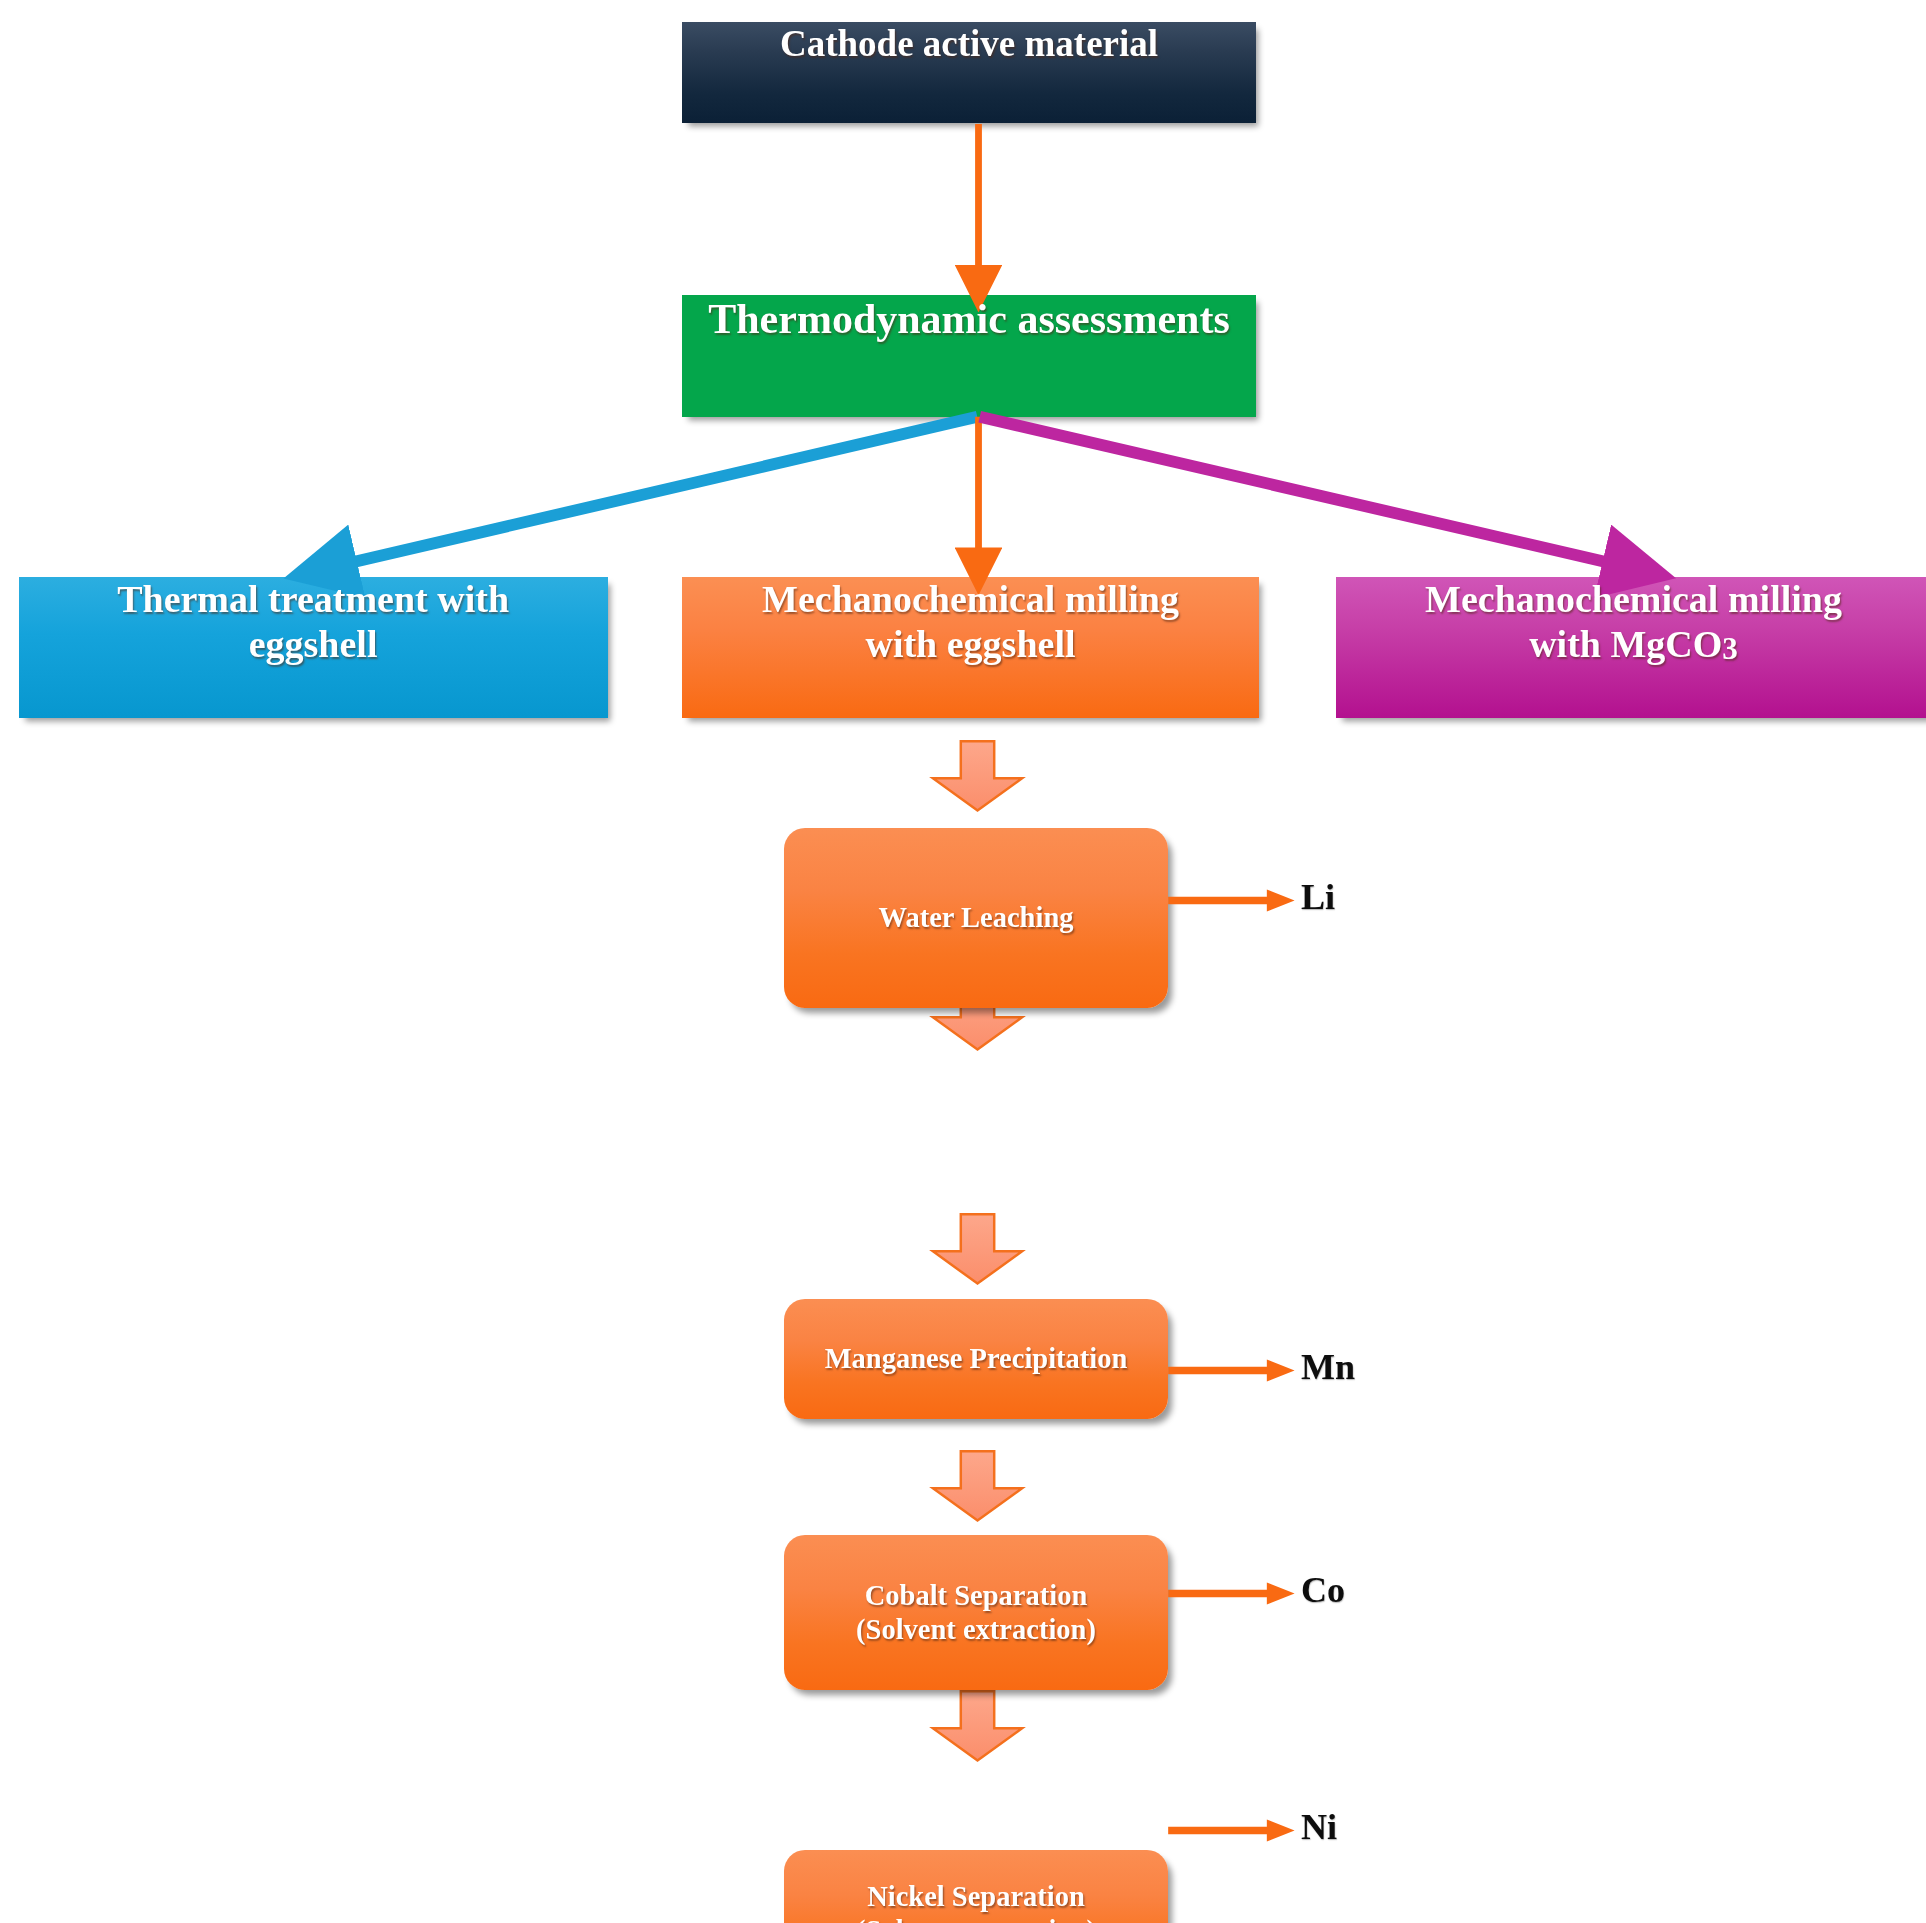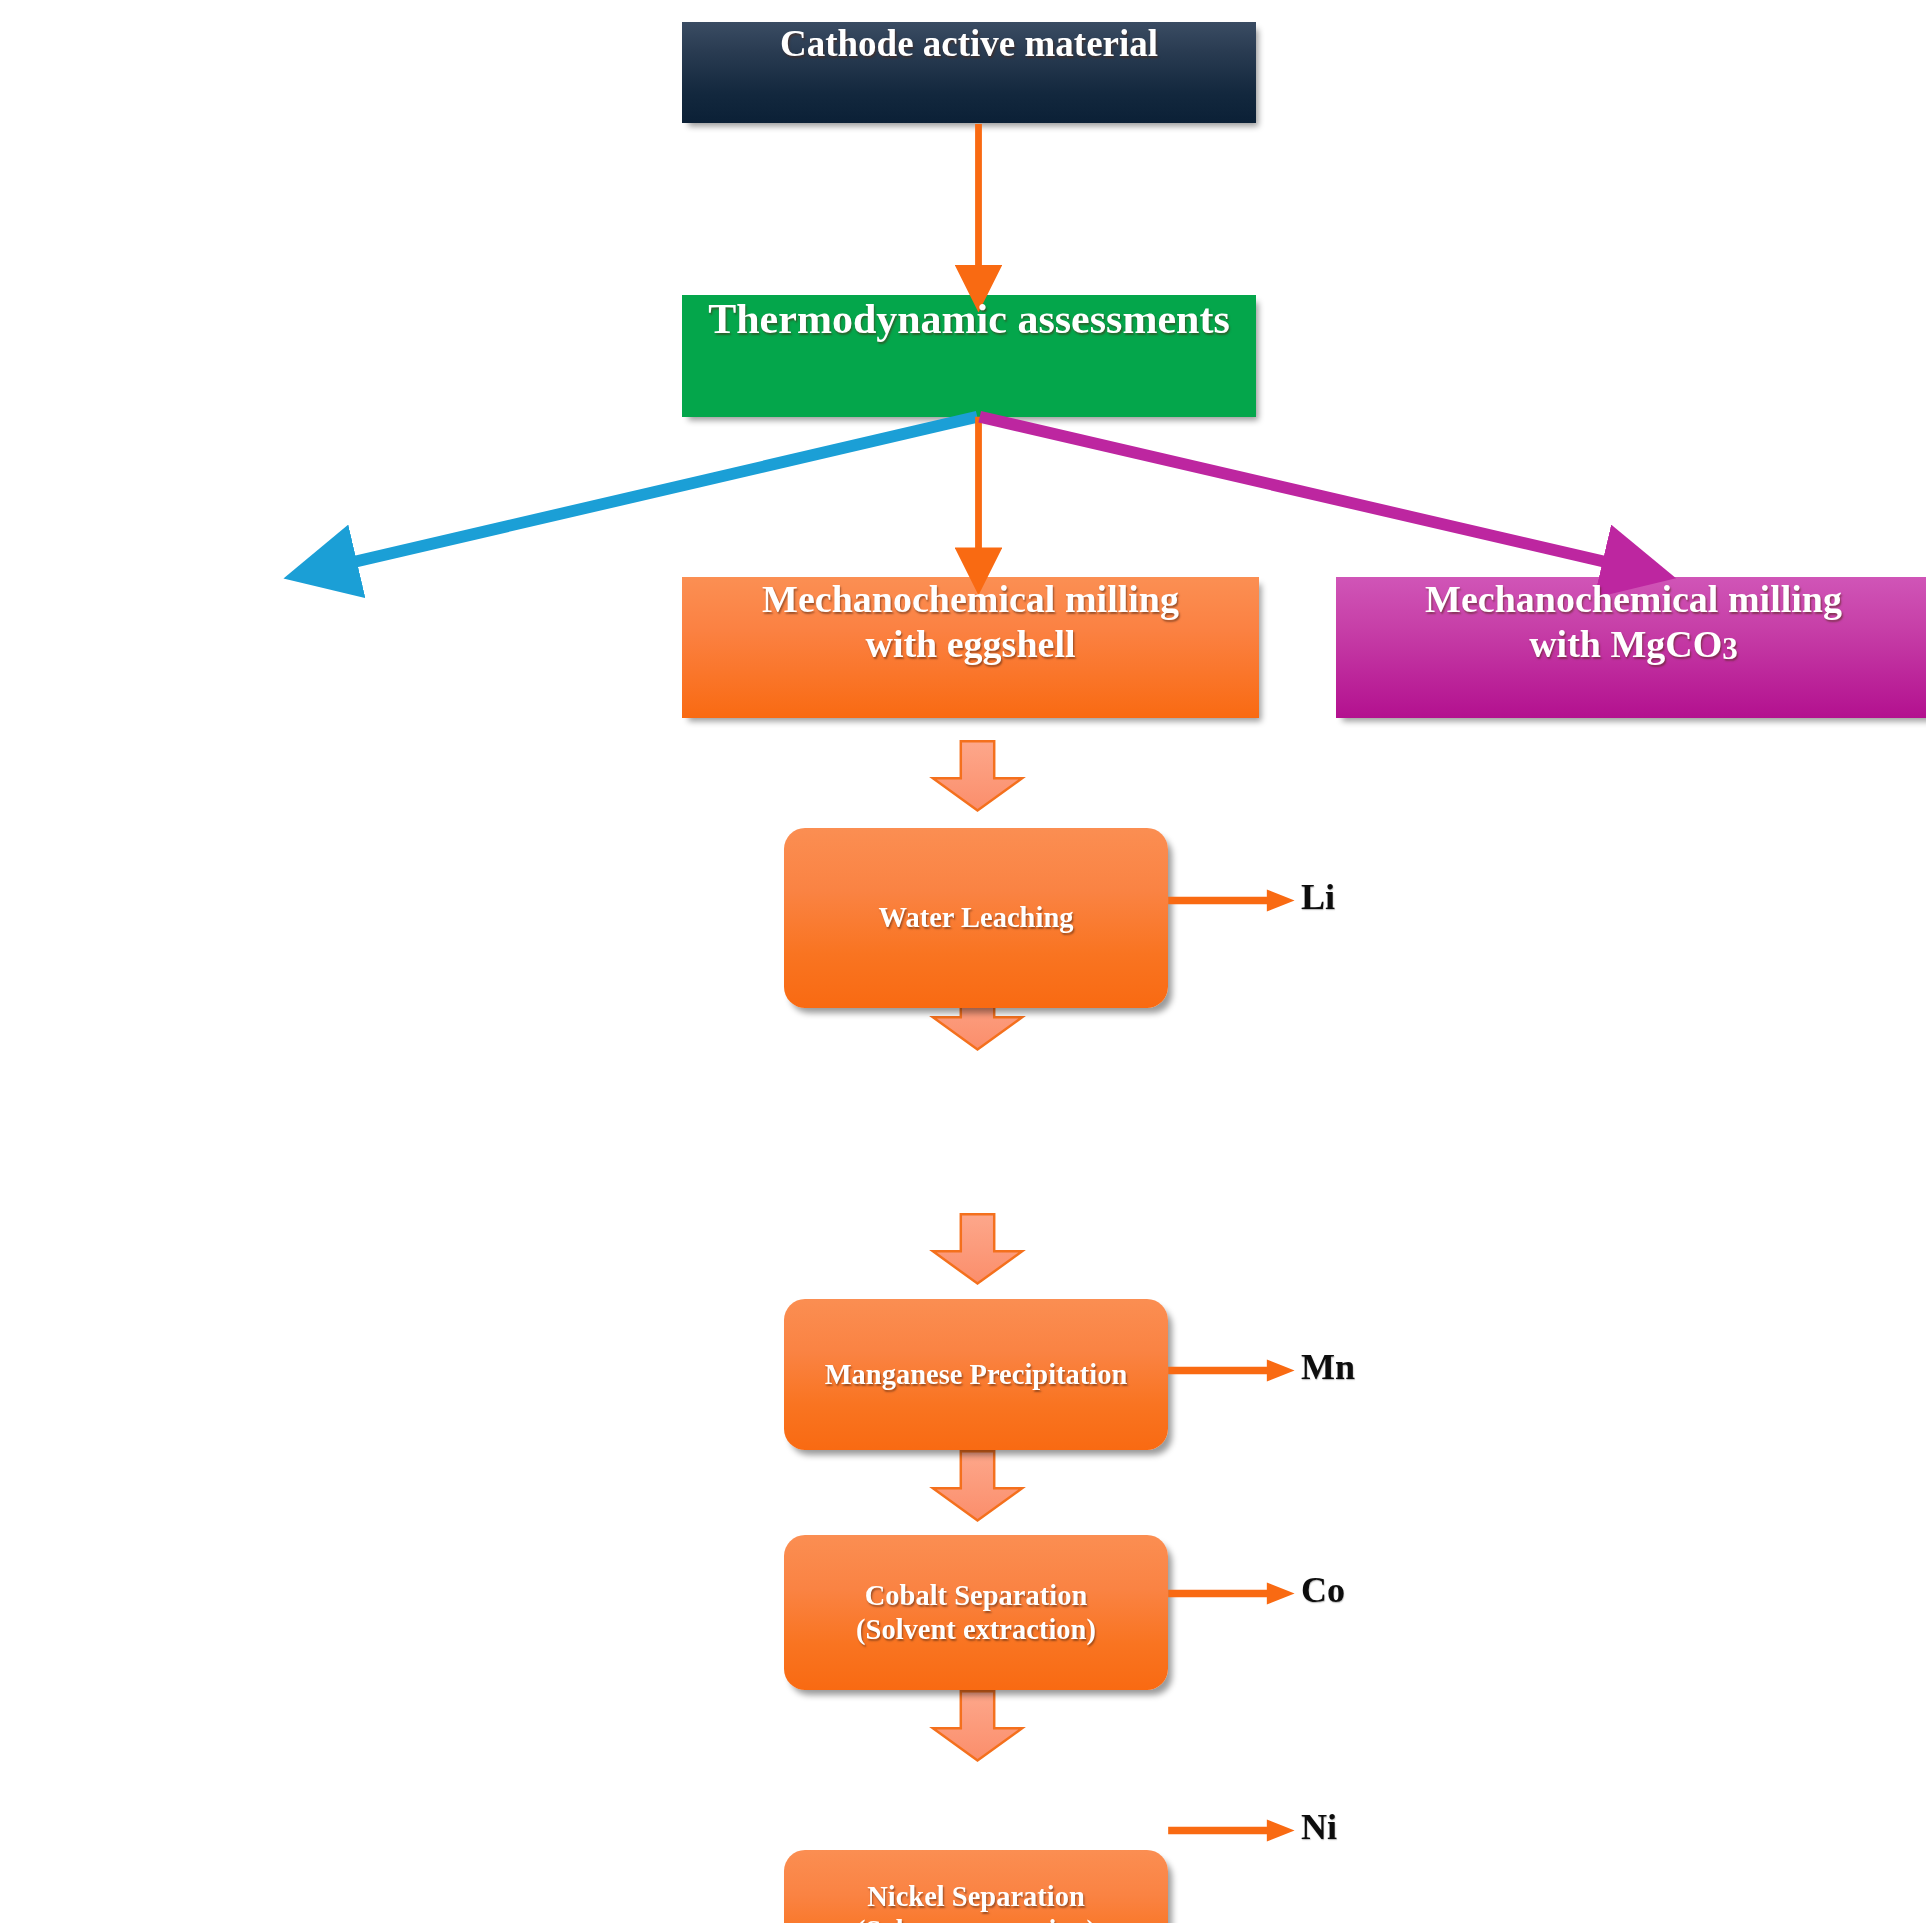--- a/index.html
+++ b/index.html
@@ -65,21 +65,21 @@
     left:784px;width:384px;
     display:flex;align-items:center;justify-content:center;
     border-radius:21px;
     background:linear-gradient(180deg,#FB8E52 0%,#FA8343 35%,#F97421 70%,#F96A12 100%);
     box-shadow:5px 6.2px 6.8px -1.9px rgba(0,0,0,.40);
   }
   .rbox .boxtext{font-size:28.5px;}
 
   #rbox-water  {top:828px;height:180px;}
   #rbox-acid   {top:1062px;height:144px;}
-  #rbox-mn     {top:1299px;height:151px;}
+  #rbox-mn     {top:1299px;height:120px;}
   #rbox-co     {top:1535px;height:155px;}
   #rbox-ni     {top:1850px;height:128px;}
 
   
   .blockarrow{
     position:absolute;
     left:928px;width:99px;height:73px;
   }
   .blockarrow svg{display:block;width:100%;height:100%;}
 
@@ -140,20 +140,24 @@
   </svg>
 
   <div class="rect" id="box-cathode">
     <div class="boxtext">Cathode active material</div>
   </div>
 
   <div class="rect" id="box-thermo">
     <div class="boxtext">Thermodynamic assessments</div>
   </div>
 
+  <div class="rect" id="box-thermal">
+    <div class="boxtext">Thermal treatment with
+eggshell</div>
+  </div>
 
   <div class="rect" id="box-mech-egg">
     <div class="boxtext">Mechanochemical milling
 with eggshell</div>
   </div>
 
   <div class="rect" id="box-mech-mg">
     <div class="boxtext"><span>Mechanochemical milling</span><br><span>with MgCO</span><span class="sub">3</span></div>
   </div>
 

